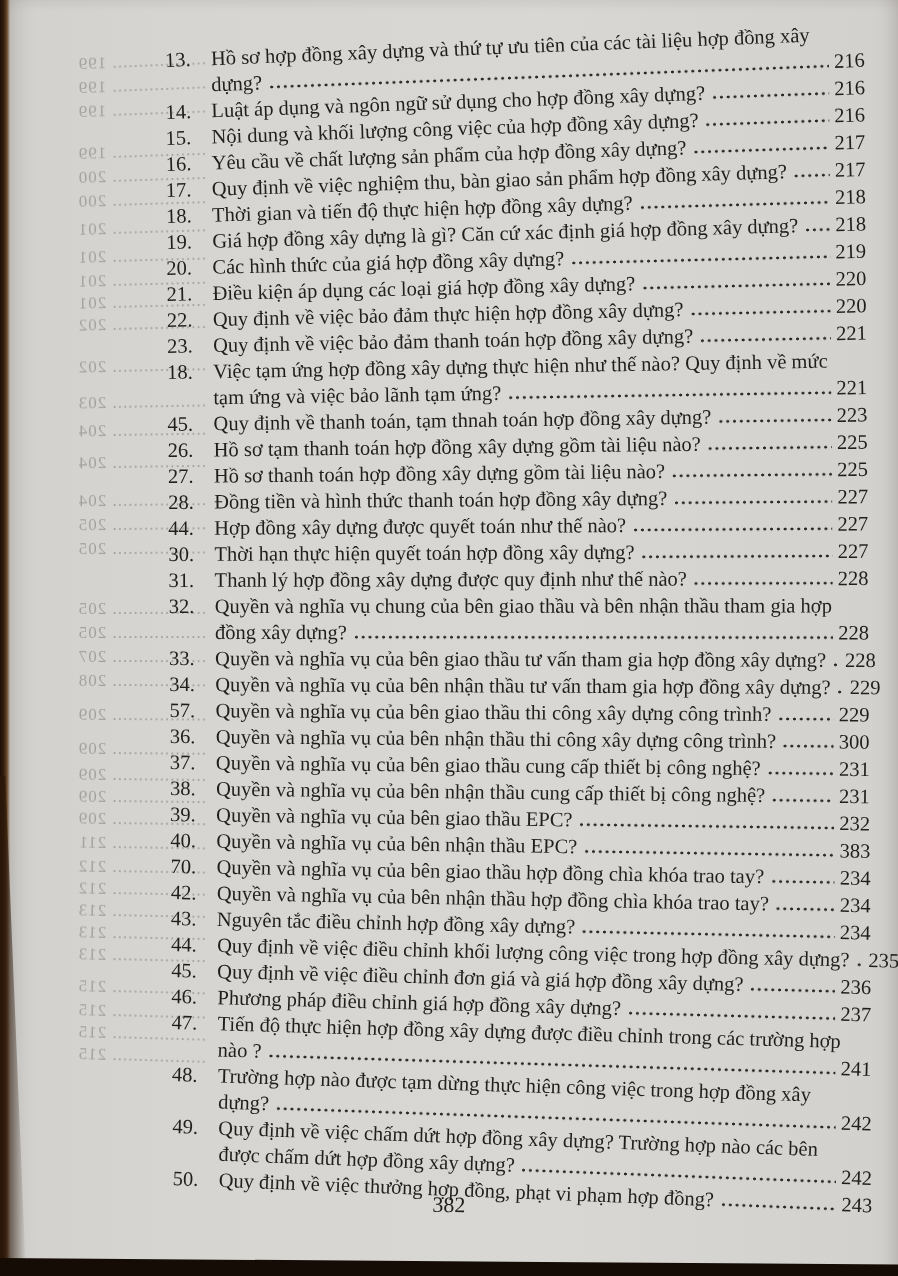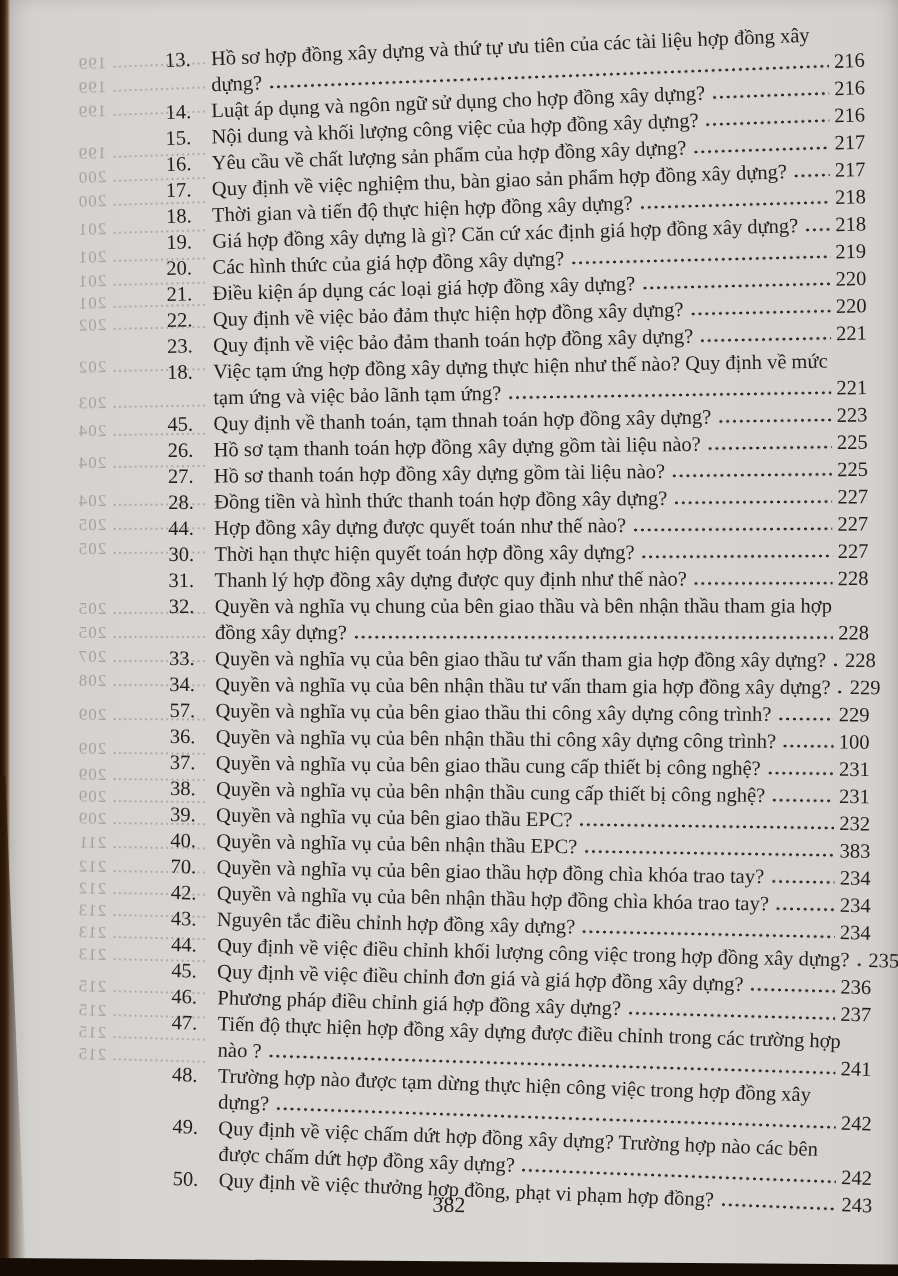--- a/index.html
+++ b/index.html
@@ -229,21 +229,21 @@
       <div class="row" style="transform: translateX(4.5px) rotate(0.37deg);">
         <span class="num">57.</span>
         <span class="txt">Quyền và nghĩa vụ của bên giao thầu thi công xây dựng công trình?</span>
         <span class="leader"></span>
         <span class="pg">229</span>
       </div>
       <div class="row" style="transform: translateX(4.7px) rotate(0.47deg);">
         <span class="num">36.</span>
         <span class="txt">Quyền và nghĩa vụ của bên nhận thầu thi công xây dựng công trình?</span>
         <span class="leader"></span>
-        <span class="pg">100</span>
+        <span class="pg">300</span>
       </div>
       <div class="row" style="transform: translateX(4.9px) rotate(0.58deg);">
         <span class="num">37.</span>
         <span class="txt">Quyền và nghĩa vụ của bên giao thầu cung cấp thiết bị công nghệ?</span>
         <span class="leader"></span>
         <span class="pg">231</span>
       </div>
       <div class="row" style="transform: translateX(5px) rotate(0.68deg);">
         <span class="num">38.</span>
         <span class="txt">Quyền và nghĩa vụ của bên nhận thầu cung cấp thiết bị công nghệ?</span>

